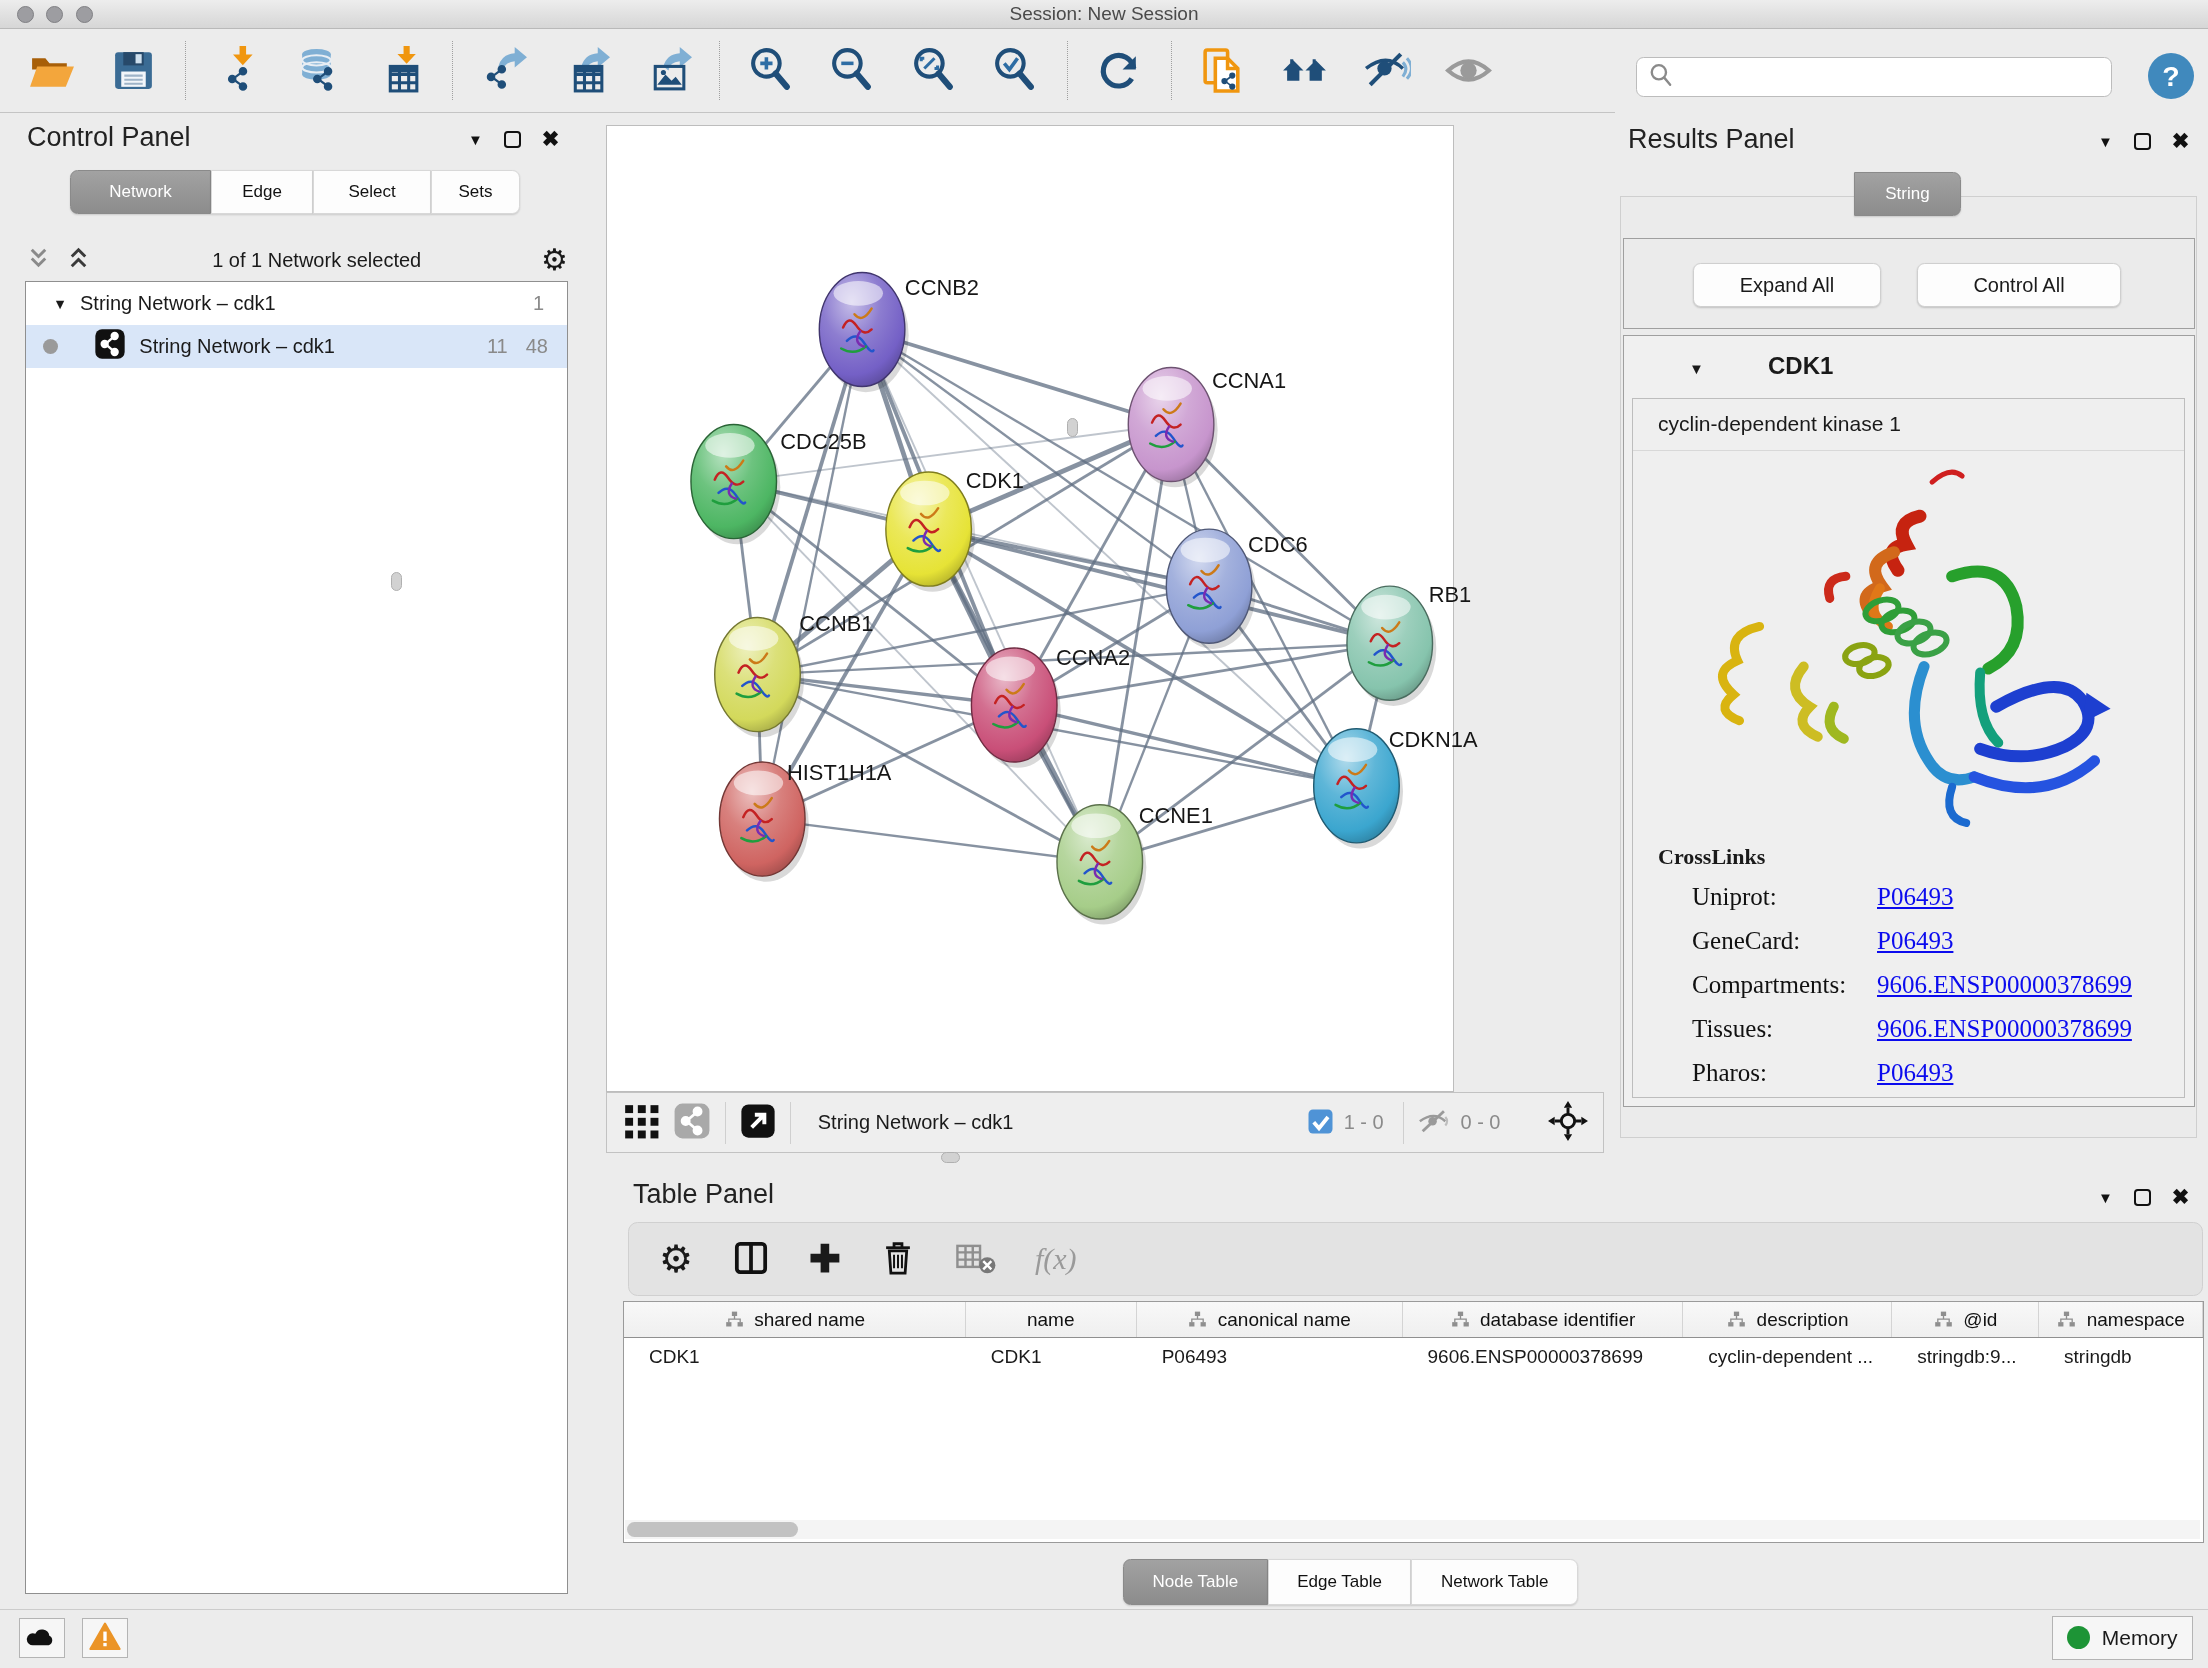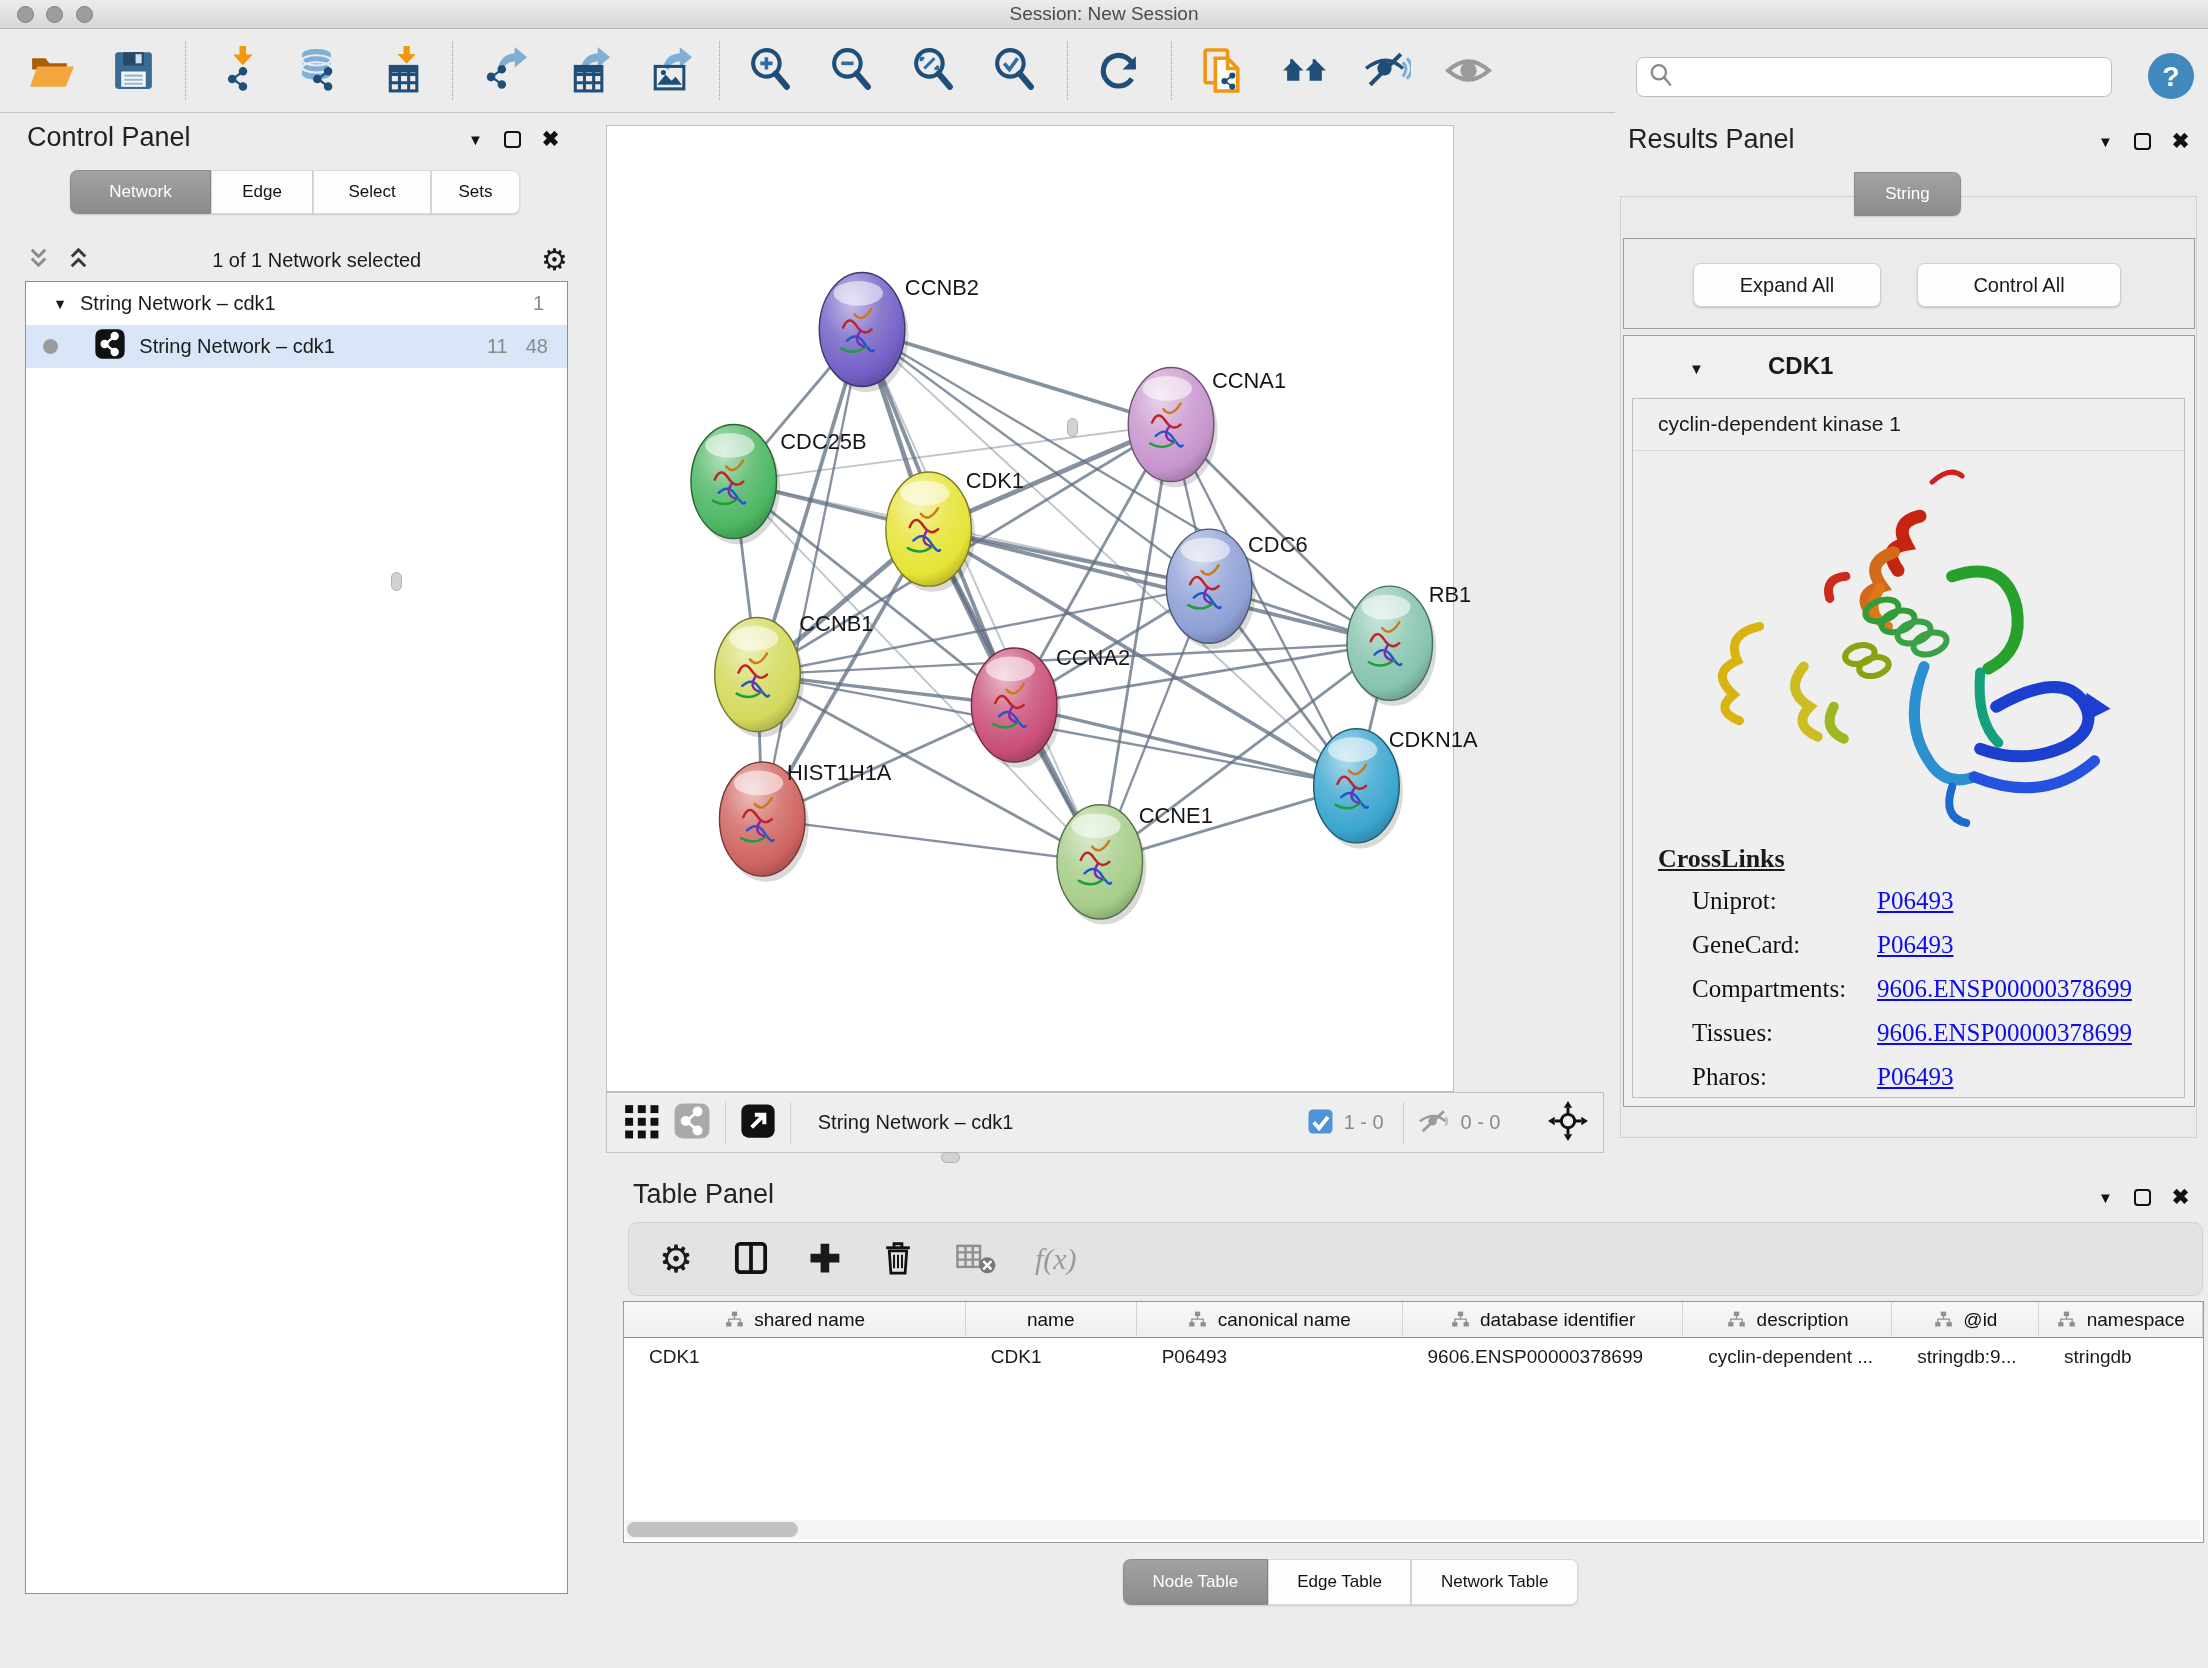--- a/index.html
+++ b/index.html
@@ -739,21 +739,21 @@
         <path d="M278 118 q52 -18 64 30 q8 44 -28 62" stroke="#27a02c" stroke-width="12"></path>
         <path d="M306 214 q-4 48 18 70" stroke="#13a07c" stroke-width="10"></path>
         <path d="M250 208 q-22 56 6 96 q16 24 44 14" stroke="#2b8fd0" stroke-width="11"></path>
         <path d="M322 248 q64 -36 86 -6 q18 28 -18 46 q-40 18 -84 2" stroke="#1d3fd0" stroke-width="12"></path>
         <path d="M300 318 q70 28 120 -16" stroke="#2553e0" stroke-width="11"></path>
         <path d="M278 328 q-10 30 14 36" stroke="#1b6ad0" stroke-width="8"></path>
       </g>
       <polygon points="412,234 436,250 408,264" fill="#1d3fd0"></polygon>
     </svg>
 
-    <div class="serif" style="font-size:26px; font-weight:bold; padding:15px 0 13.3px 25px;text-decoration:underline;">CrossLinks</div>
+    <div class="serif" style="font-size:22px; font-weight:bold; padding:15px 0 13.3px 25px;">CrossLinks</div>
     <div id="crosslinks" style="padding-left:59px;" class="serif">
         <div class="xl-row">
           <span class="xl-label">Uniprot:</span>
           <span class="xl-link">P06493</span>
         </div>
         <div class="xl-row">
           <span class="xl-label">GeneCard:</span>
           <span class="xl-link">P06493</span>
         </div>
         <div class="xl-row">
@@ -887,15 +887,33 @@
   <div class="hscroll">
     <div class="thumb"></div>
   </div>
 
   <div class="tp-tabs" id="table-tabs">
       <div class="tabbtn first active">Node Table</div>
       <div class="tabbtn">Edge Table</div>
       <div class="tabbtn last">Network Table</div>
     </div>
 
+  <div class="statusbar">
+    <div class="sb-btn" style="left:19px;">
+      <span id="cloud-icon"><svg width="32" height="25" viewBox="0 0 48 34">
+            <path d="M12 30a9 9 0 1 1 2-17 11 11 0 0 1 21 3 7.5 7.5 0 0 1-1 14z" fill="#111"></path>
+          </svg></span>
+    </div>
+    <div class="sb-btn" style="left:82px;">
+      <span id="warn-icon"><svg width="32" height="28.5" viewBox="0 0 48 42">
+            <path d="M24 2 46 40H2z" fill="#eb9427" stroke="#eb9427" stroke-width="3" stroke-linejoin="round"></path>
+            <rect x="21.5" y="14" width="5" height="14" fill="#fff"></rect>
+            <rect x="21.5" y="31" width="5" height="5" fill="#fff"></rect>
+          </svg></span>
+    </div>
+    <div class="memory-btn">
+      <span class="memdot"></span>
+      <span>Memory</span>
+    </div>
+  </div>
 
 </div>
 
 
 </body></html>

